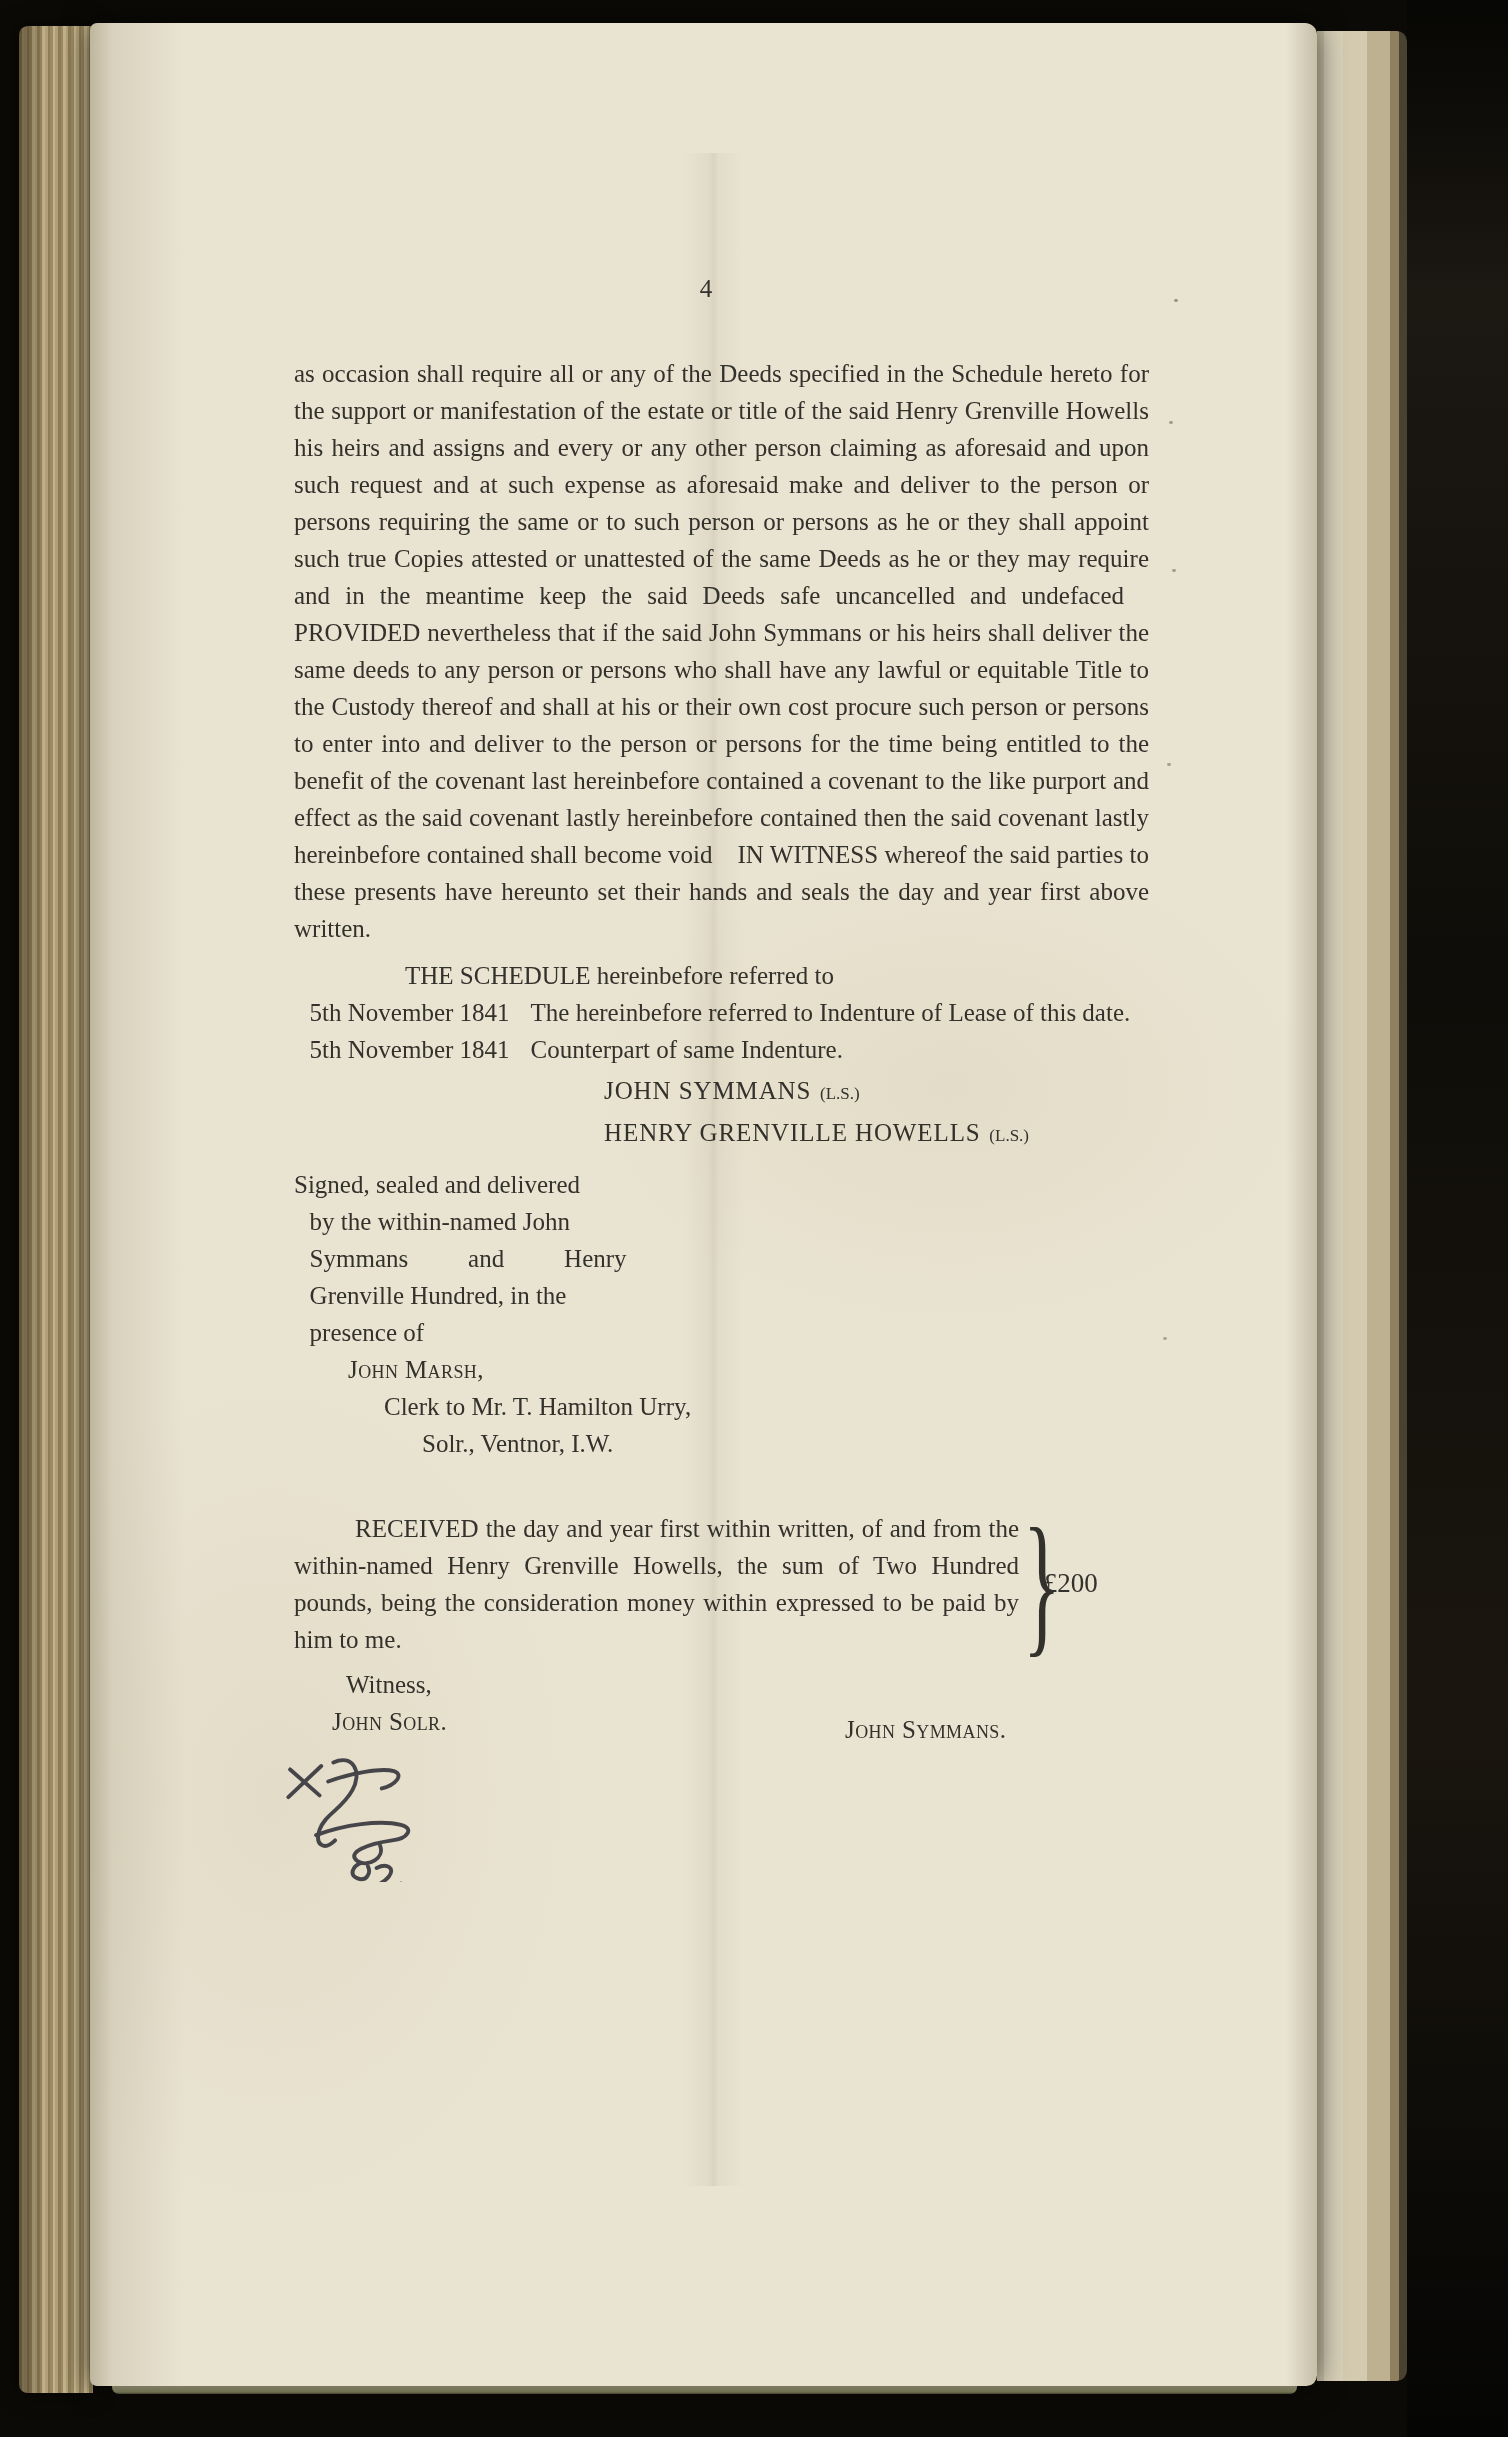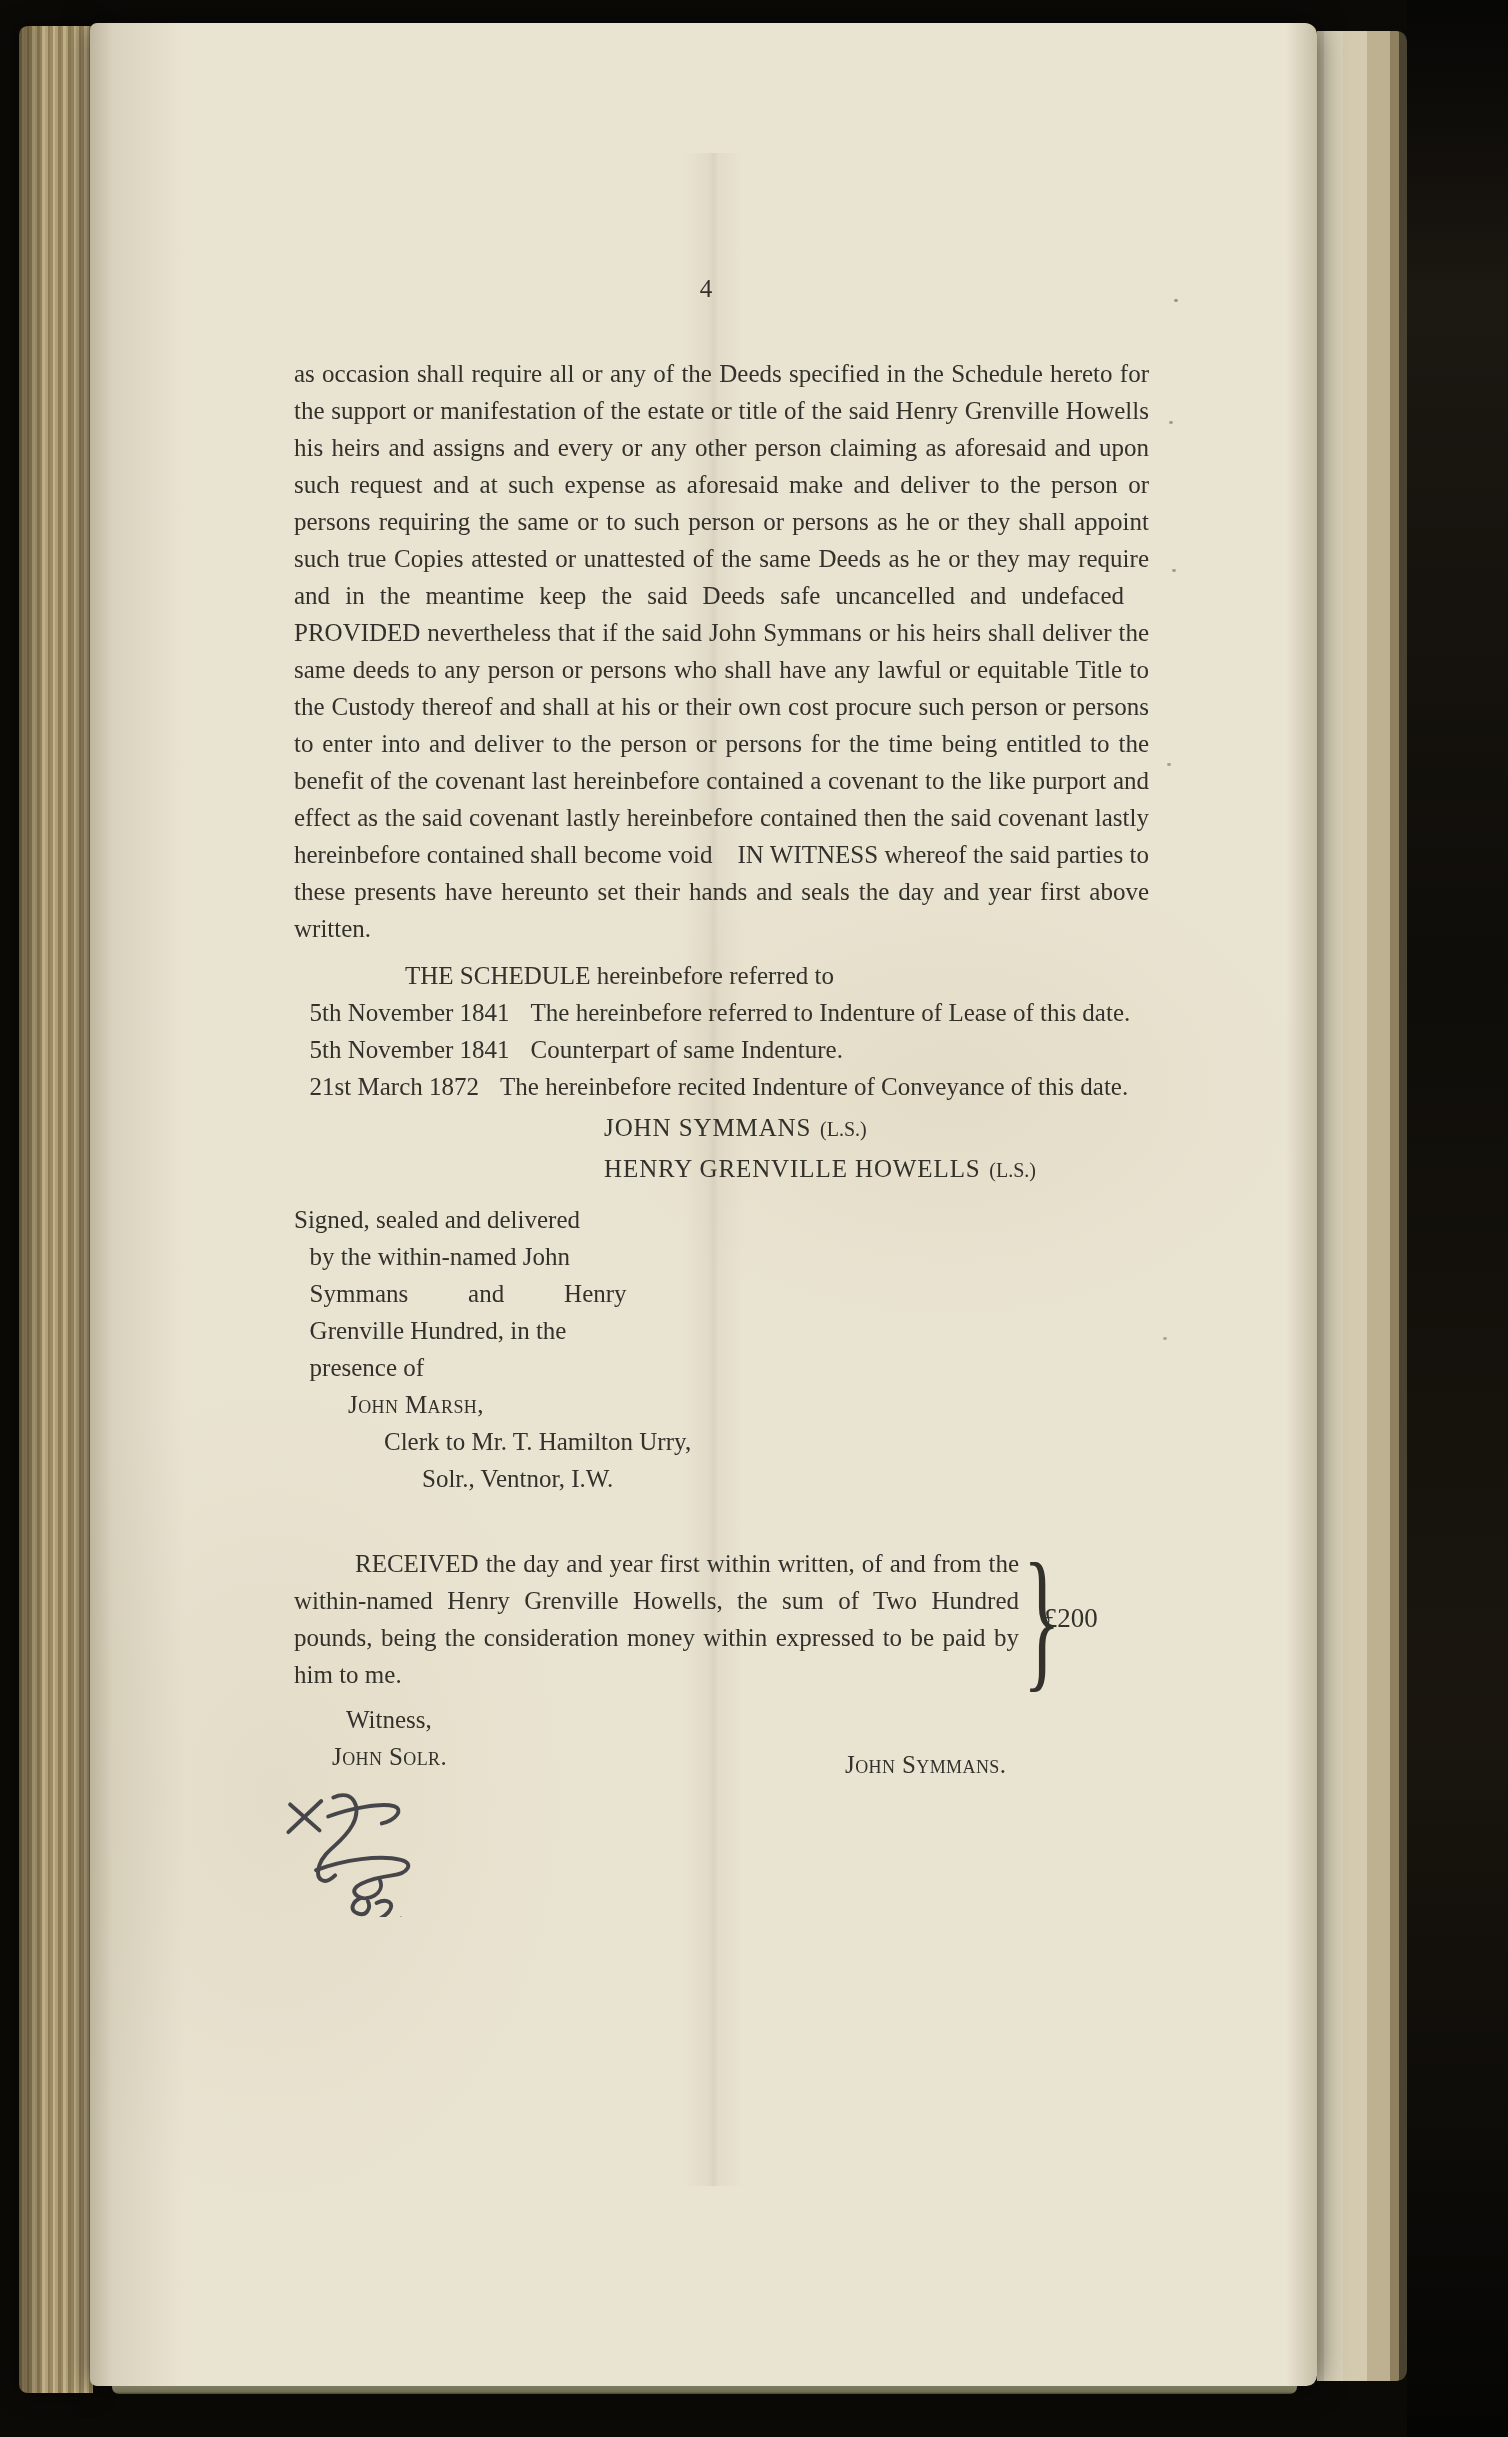--- a/index.html
+++ b/index.html
@@ -68,21 +68,21 @@
     text-rendering:optimizeLegibility;
   }
   .page-number{text-align:center;margin:0 31px 48px 0;}
   .body-par{margin:0;text-align:justify;}
   .schedule-heading{margin:10.4px 0 0 0;padding-left:111px;font-family:Liberation Serif, serif;}
   .schedule-item{margin:0;text-indent:15.6px;}
   .schedule-item .item-text{margin-left:21px;}
   .signature-block{margin:3.5px 0 0 310px;line-height:39px;}
   .sig-line{white-space:nowrap;}
   .sig-name{letter-spacing:0.9px;}
-  .sig-seal{font-size:20px;margin-left:8.7px;}
+  .sig-seal{font-size:17px;margin-left:8.7px;}
   .attestation{margin-top:10.4px;width:333px;}
   .att-line{white-space:nowrap;}
   .att-line.ind{margin-left:15.6px;}
   .att-line.spread{white-space:normal;text-align-last:justify;width:317px;}
   .att-witness-name{margin-left:54px;}
   .att-witness-l1{margin-left:90px;}
   .att-witness-l2{margin-left:128px;}
   .sc{font-variant:small-caps;letter-spacing:0.4px;}
   .receipt{margin-top:48px;display:flex;align-items:stretch;}
   .receipt-par{margin:0;width:725px;text-align:justify;text-indent:61px;}
@@ -118,23 +118,20 @@
 
       <p class="body-par">as occasion shall require all or any of the Deeds specified in the Schedule hereto for the support or manifestation of the estate or title of the said Henry Grenville Howells his heirs and assigns and every or any other person claiming as aforesaid and upon such request and at such expense as aforesaid make and deliver to the person or persons requiring the same or to such person or persons as he or they shall appoint such true Copies attested or unattested of the same Deeds as he or they may require and in the meantime keep the said Deeds safe uncancelled and undefaced PROVIDED nevertheless that if the said John Symmans or his heirs shall deliver the same deeds to any person or persons who shall have any lawful or equitable Title to the Custody thereof and shall at his or their own cost procure such person or persons to enter into and deliver to the person or persons for the time being entitled to the benefit of the covenant last hereinbefore contained a covenant to the like purport and effect as the said covenant lastly hereinbefore contained then the said covenant lastly hereinbefore contained shall become void IN WITNESS whereof the said parties to these presents have hereunto set their hands and seals the day and year first above written.</p>
 
       <p class="schedule-heading">THE SCHEDULE hereinbefore referred to</p>
 
       <p class="schedule-item">
         <span class="item-date">5th November 1841</span><span class="item-text">The hereinbefore referred to Indenture of Lease of this date.</span>
       </p>
       <p class="schedule-item">
         <span class="item-date">5th November 1841</span><span class="item-text">Counterpart of same Indenture.</span>
-      </p>
-      <p class="schedule-item">
-        <span class="item-date">21st March 1872</span><span class="item-text">The hereinbefore recited Indenture of Conveyance of this date.</span>
       </p>
 
       <div class="signature-block">
         <div class="sig-line">
           <span class="sig-name">JOHN SYMMANS</span><span class="sig-seal">(L.S.)</span>
         </div>
         <div class="sig-line">
           <span class="sig-name">HENRY GRENVILLE HOWELLS</span><span class="sig-seal">(L.S.)</span>
         </div>
       </div>

